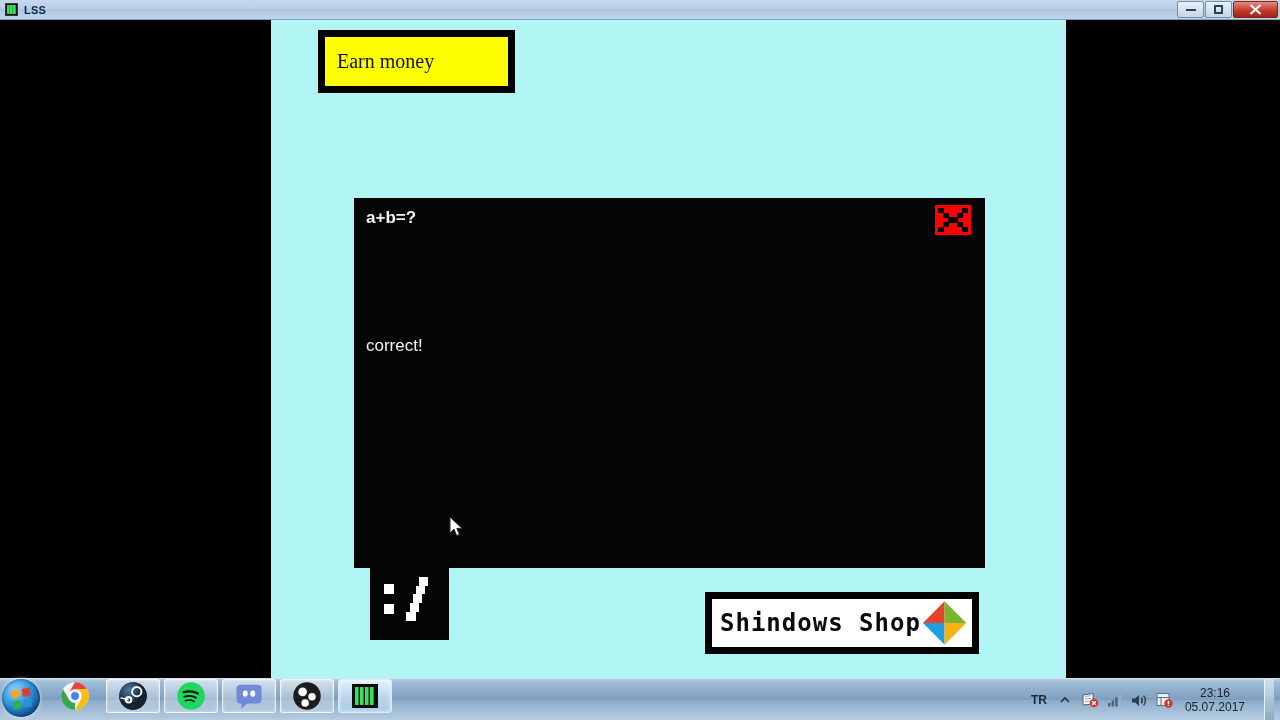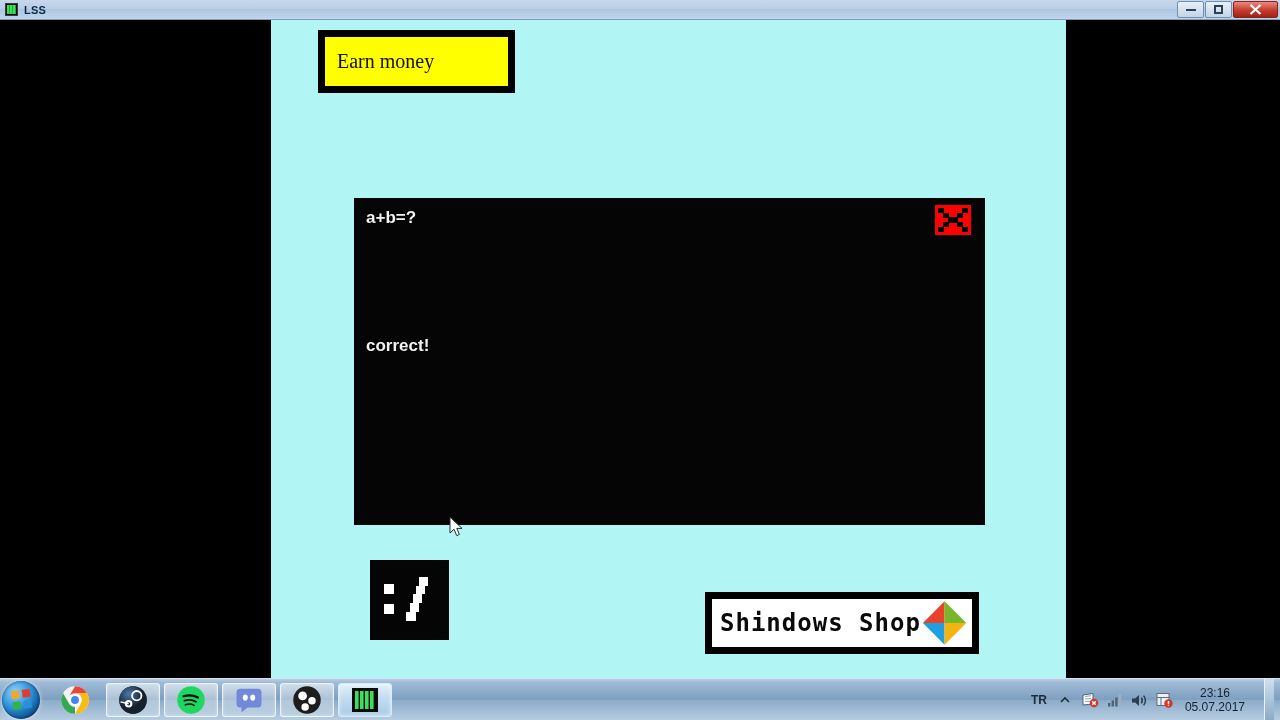--- a/index.html
+++ b/index.html
@@ -61,30 +61,30 @@
     font-size:20px; color:#111;
   }
   #money-label {
     position:absolute; left:252px; top:28px;
     font-family:"Liberation Serif", serif;
     font-size:31px; color:#000; white-space:nowrap;
   }
 
   
   #quiz {
-    position:absolute; left:83px; top:178px; width:631px; height:327px;
+    position:absolute; left:83px; top:178px; width:631px; height:370px;
     background:#050505;
   }
   #quiz-question {
     position:absolute; left:12px; top:10px;
     font-size:17px; font-weight:bold; color:#f2f2f2;
   }
   #quiz-result {
     position:absolute; left:12px; top:138px;
-    font-size:17px; font-weight:bold; color:#f2f2f2;
+    font-size:17px; font-weight:normal; color:#f2f2f2;
   }
   #quiz-close {
     position:absolute; right:14px; top:7px; width:36px; height:30px;
     background:#ff0000; cursor:pointer;
   }
   #quiz-close svg { display:block; }
   #quiz-input-wrap {
     position:absolute; left:20px; top:272px; width:582px;
   }
   #quiz-input-value {
@@ -114,21 +114,21 @@
     font-family:"DejaVu Sans Mono", monospace;
     white-space:nowrap;
   }
   #shop-logo { width:52px; height:52px; margin-right:4px; }
 
   
   #taskbar {
     position:absolute; left:0; bottom:0; width:1280px; height:42px;
     background:linear-gradient(to bottom,#b9cfe4 0%,#9fbbd6 8%,#7e9fc0 50%,#8cacc9 52%,#b6cde2 100%);
     border-top:1px solid #d3e3f2;
-    display:flex; align-items:center;
+    display:flex; align-items:flex-start;
   }
   #start-orb {
     width:38px; height:38px; margin-left:2px; border-radius:50%;
     background:radial-gradient(circle at 35% 30%, #8fd3ff 0%, #2a8fd8 45%, #0d4f8c 75%, #06335e 100%);
     box-shadow:0 0 3px rgba(0,0,0,.5) inset, 0 0 4px rgba(255,255,255,.7);
     display:flex; align-items:center; justify-content:center;
     cursor:pointer; flex:none;
   }
   .orb-flag { width:19px; height:19px; position:relative; transform:rotate(-8deg); }
   .orb-q { position:absolute; width:8px; height:8px; border-radius:1px; }

